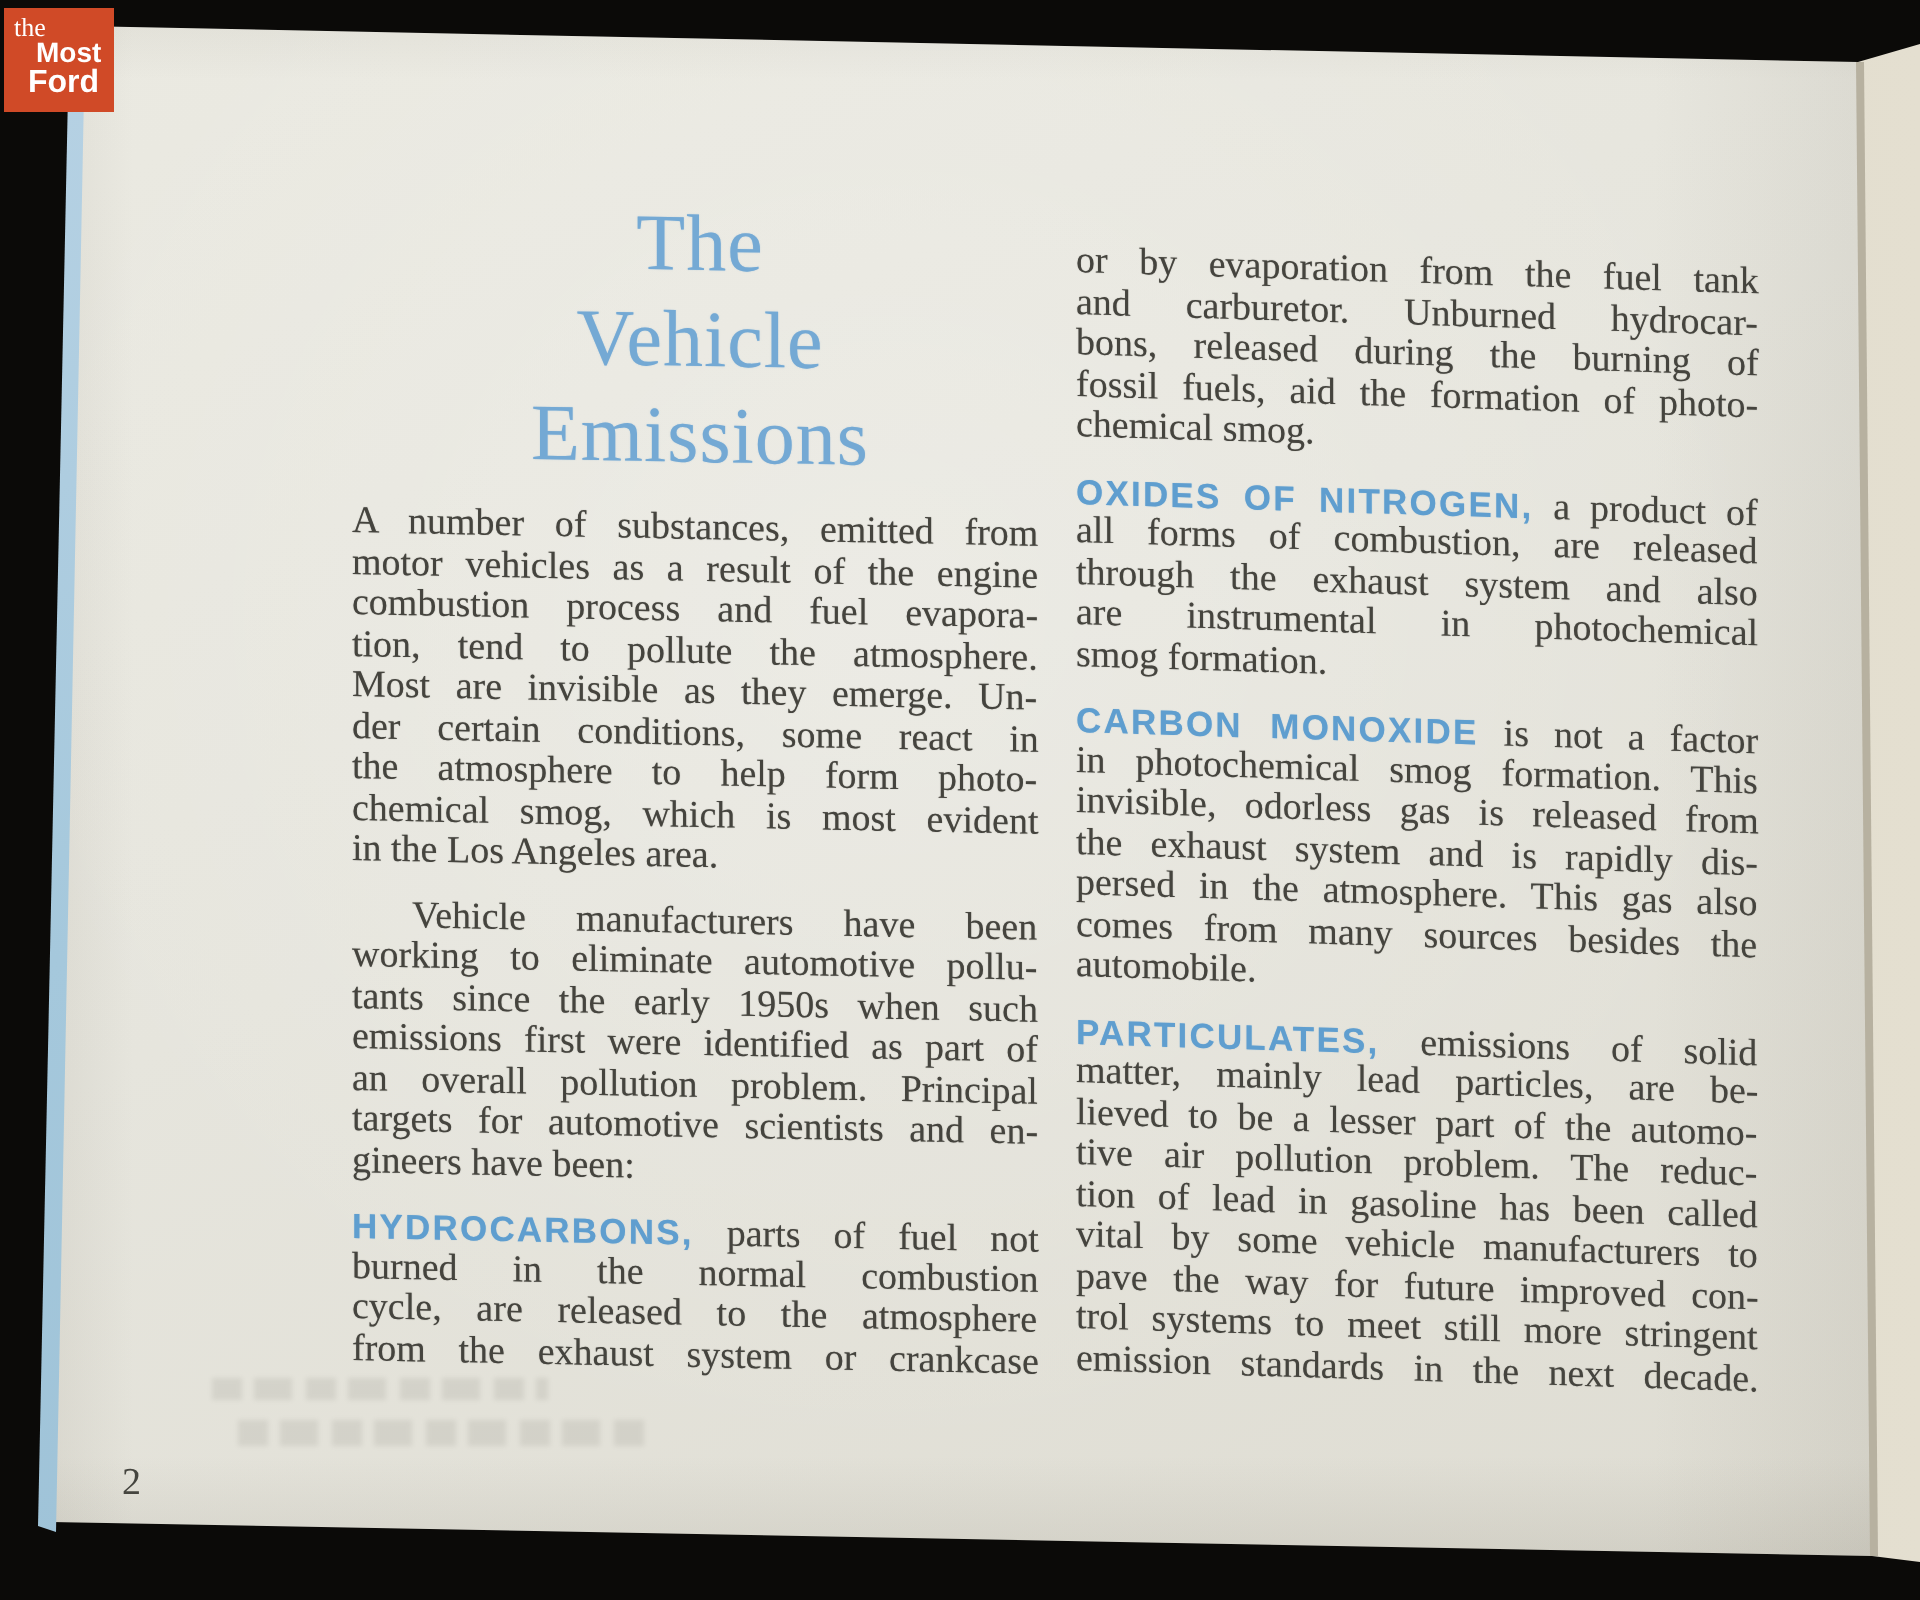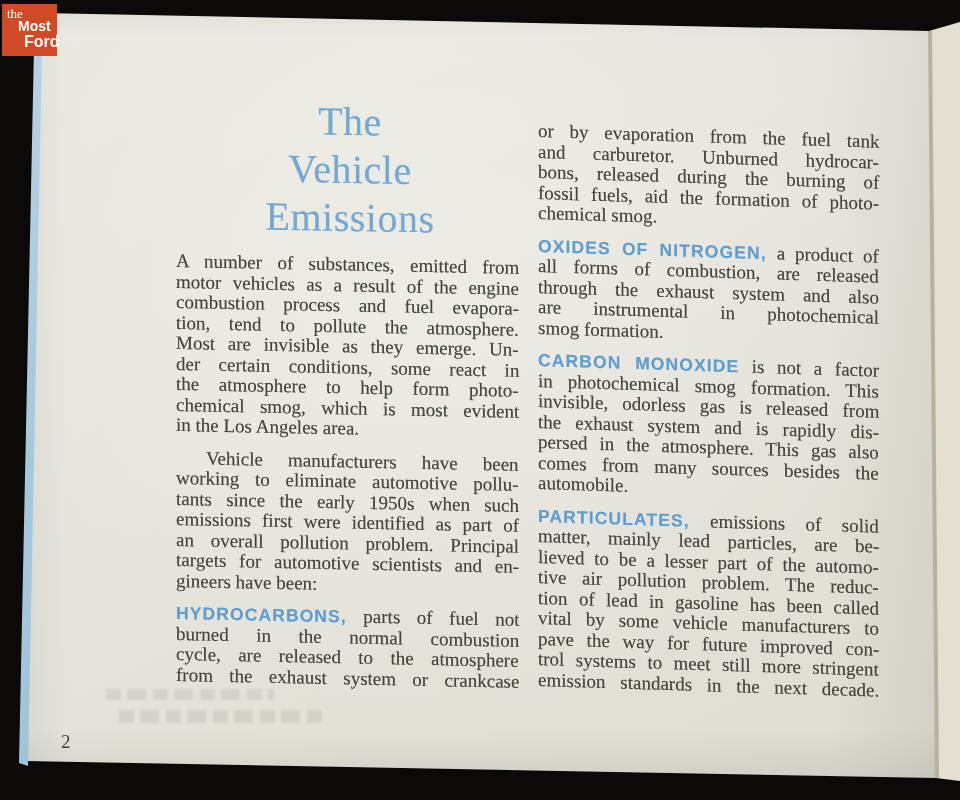--- a/index.html
+++ b/index.html
@@ -34,21 +34,21 @@
     background:linear-gradient(180deg,#b7d2e4 0%,#a5c8dc 60%,#9fc3d8 100%);
   }
 
   
   .hf-logo{position:absolute;left:2px;top:4px;width:55px;height:52px;
     background:#d04a27;z-index:9;}
   .hf-logo span{position:absolute;color:#fff;line-height:1;}
   .hf-the{left:5px;top:3px;font-size:13px;font-family:"Liberation Serif",serif;}
   .hf-henry{left:16px;top:15px;font-size:14px;font-weight:bold;
     font-family:"Liberation Sans",sans-serif;}
-  .hf-ford{left:22px;top:30px;font-size:16px;font-weight:bold;
+  .hf-ford{left:12px;top:30px;font-size:16px;font-weight:bold;
     font-family:"Liberation Sans",sans-serif;}
 
   
   .content{z-index:3;}
   .title{position:absolute;left:180px;top:95px;width:340px;text-align:center;
     font-size:40px;line-height:48px;color:#74a9d4;letter-spacing:.5px;
     transform:skewY(1deg);transform-origin:0 0;
     text-shadow:0 0 .6px rgba(116,169,212,.55);}
   .col{position:absolute;font-size:19px;line-height:20.5px;color:#45443e;
     text-shadow:0 0 .5px rgba(69,68,62,.5);transform-origin:0 0;}

